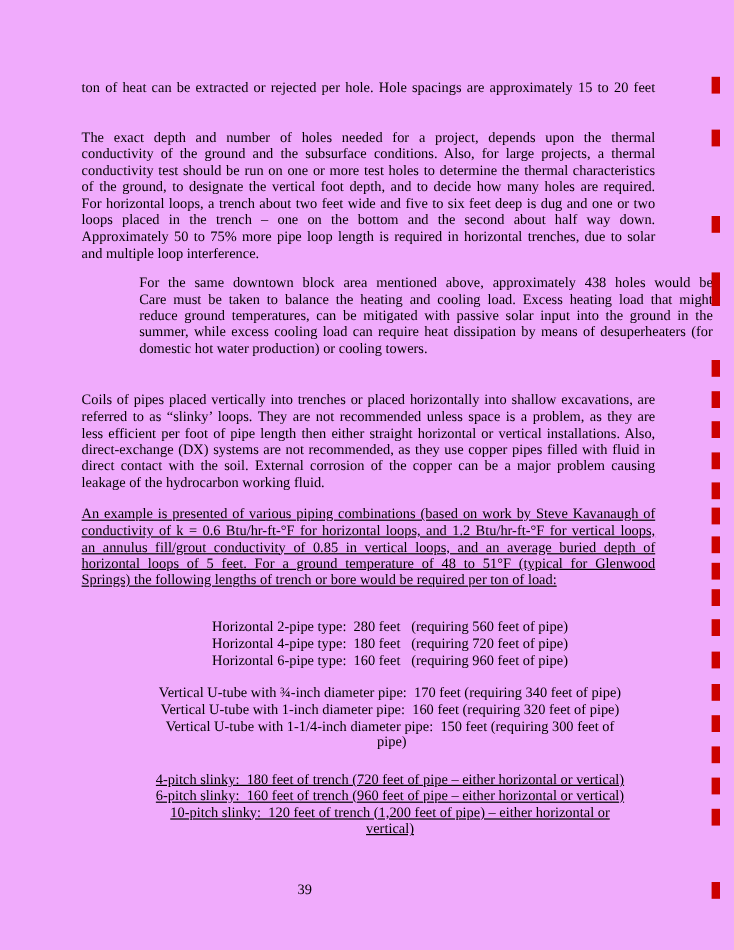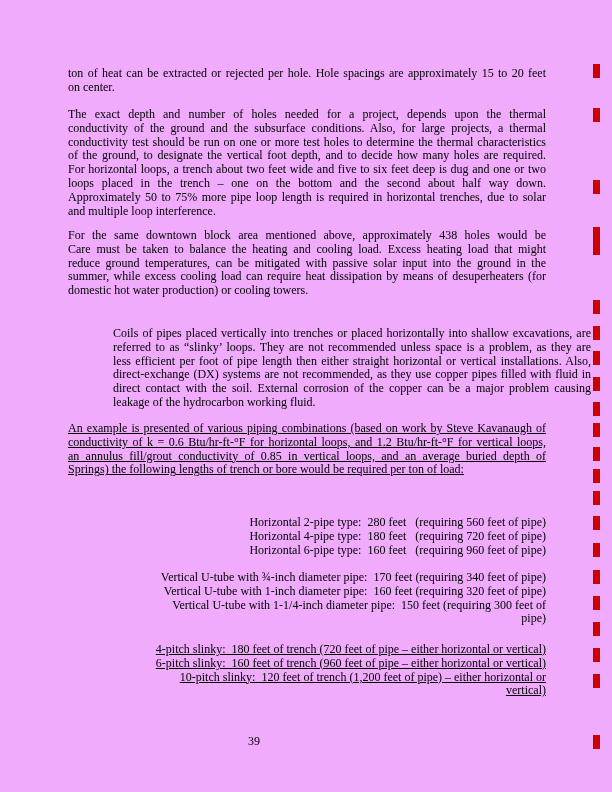--- a/index.html
+++ b/index.html
@@ -11,65 +11,65 @@
     font-family:"Liberation Serif","DejaVu Serif",serif;
     font-size:12px;
     color:#000;
     overflow:hidden;
   }
   .block{position:absolute;left:68px;width:478px;}
   .block.list{padding-left:36px;box-sizing:border-box;}
   .line{line-height:13.8px;height:13.8px;}
   .paragraph .line{text-align:justify;text-align-last:justify;}
   .paragraph .line.last{text-align:justify;text-align-last:left;}
-  .list .line{white-space:pre;text-align:right;}
+  .list .line{white-space:pre;text-align:center;}
   .rev-bar{position:absolute;}
   .page-number{
     position:absolute;left:0;top:735px;width:508px;
     text-align:center;line-height:13.8px;
   }
 </style>
 </head>
 <body>
 
 <div class="page">
   <div id="page-body">
       <div class="block paragraph" style="top: 67px;">
         <div class="line">ton of heat can be extracted or rejected per hole.  Hole spacings are approximately 15 to 20 feet</div>
-        <div class="line last">on center.</div>
       </div>
       <div class="block paragraph" style="top: 108px;">
         <div class="line">The exact depth and number of holes needed for a project, depends upon the thermal</div>
         <div class="line">conductivity of the ground and the subsurface conditions.  Also, for large projects, a thermal</div>
         <div class="line">conductivity test should be run on one or more test holes to determine the thermal characteristics</div>
         <div class="line">of the ground, to designate the vertical foot depth, and to decide how many holes are required.</div>
         <div class="line">For horizontal loops, a trench about two feet wide and five to six feet deep is dug and one or two</div>
         <div class="line">loops placed in the trench – one on the bottom and the second about half way down.</div>
         <div class="line">Approximately 50 to 75% more pipe loop length is required in horizontal trenches, due to solar</div>
         <div class="line last">and multiple loop interference.</div>
       </div>
-      <div class="block paragraph" style="top: 229px;">
+      <div class="block paragraph" style="top: 229px; margin-left: 48px;">
         <div class="line">For the same downtown block area mentioned above, approximately 438 holes would be</div>
         <div class="line">Care must be taken to balance the heating and cooling load.  Excess heating load that might</div>
         <div class="line">reduce ground temperatures, can be mitigated with passive solar input into the ground in the</div>
         <div class="line">summer, while excess cooling load can require heat dissipation by means of desuperheaters (for</div>
         <div class="line last">domestic hot water production) or cooling towers.</div>
       </div>
-      <div class="block paragraph" style="top: 327px; margin-left: 45px;">
+      <div class="block paragraph" style="top: 327px;">
         <div class="line">Coils of pipes placed vertically into trenches or placed horizontally into shallow excavations, are</div>
         <div class="line">referred to as “slinky’ loops.  They are not recommended unless space is a problem, as they are</div>
         <div class="line">less efficient per foot of pipe length then either straight horizontal or vertical installations.  Also,</div>
         <div class="line">direct-exchange (DX) systems are not recommended, as they use copper pipes filled with fluid in</div>
         <div class="line">direct contact with the soil.  External corrosion of the copper can be a major problem causing</div>
         <div class="line last">leakage of the hydrocarbon working fluid.</div>
       </div>
       <div class="block paragraph" style="top: 422px; text-decoration: underline;">
         <div class="line">An example is presented of various piping combinations (based on work by Steve Kavanaugh of</div>
         <div class="line">conductivity of k = 0.6 Btu/hr-ft-°F for horizontal loops, and 1.2 Btu/hr-ft-°F for vertical loops,</div>
         <div class="line">an annulus fill/grout conductivity of 0.85 in vertical loops, and an average buried depth of</div>
+        <div class="line">horizontal loops of 5 feet.  For a ground temperature of 48 to 51°F (typical for Glenwood</div>
         <div class="line last">Springs) the following lengths of trench or bore would be required per ton of load:</div>
       </div>
       <div class="block list" style="top: 516px;">
         <div class="line">Horizontal 2-pipe type:  280 feet   (requiring 560 feet of pipe)</div>
         <div class="line">Horizontal 4-pipe type:  180 feet   (requiring 720 feet of pipe)</div>
         <div class="line">Horizontal 6-pipe type:  160 feet   (requiring 960 feet of pipe)</div>
       </div>
       <div class="block list" style="top: 571px;">
         <div class="line">Vertical U-tube with ¾-inch diameter pipe:  170 feet (requiring 340 feet of pipe)</div>
         <div class="line">Vertical U-tube with 1-inch diameter pipe:  160 feet (requiring 320 feet of pipe)</div>

